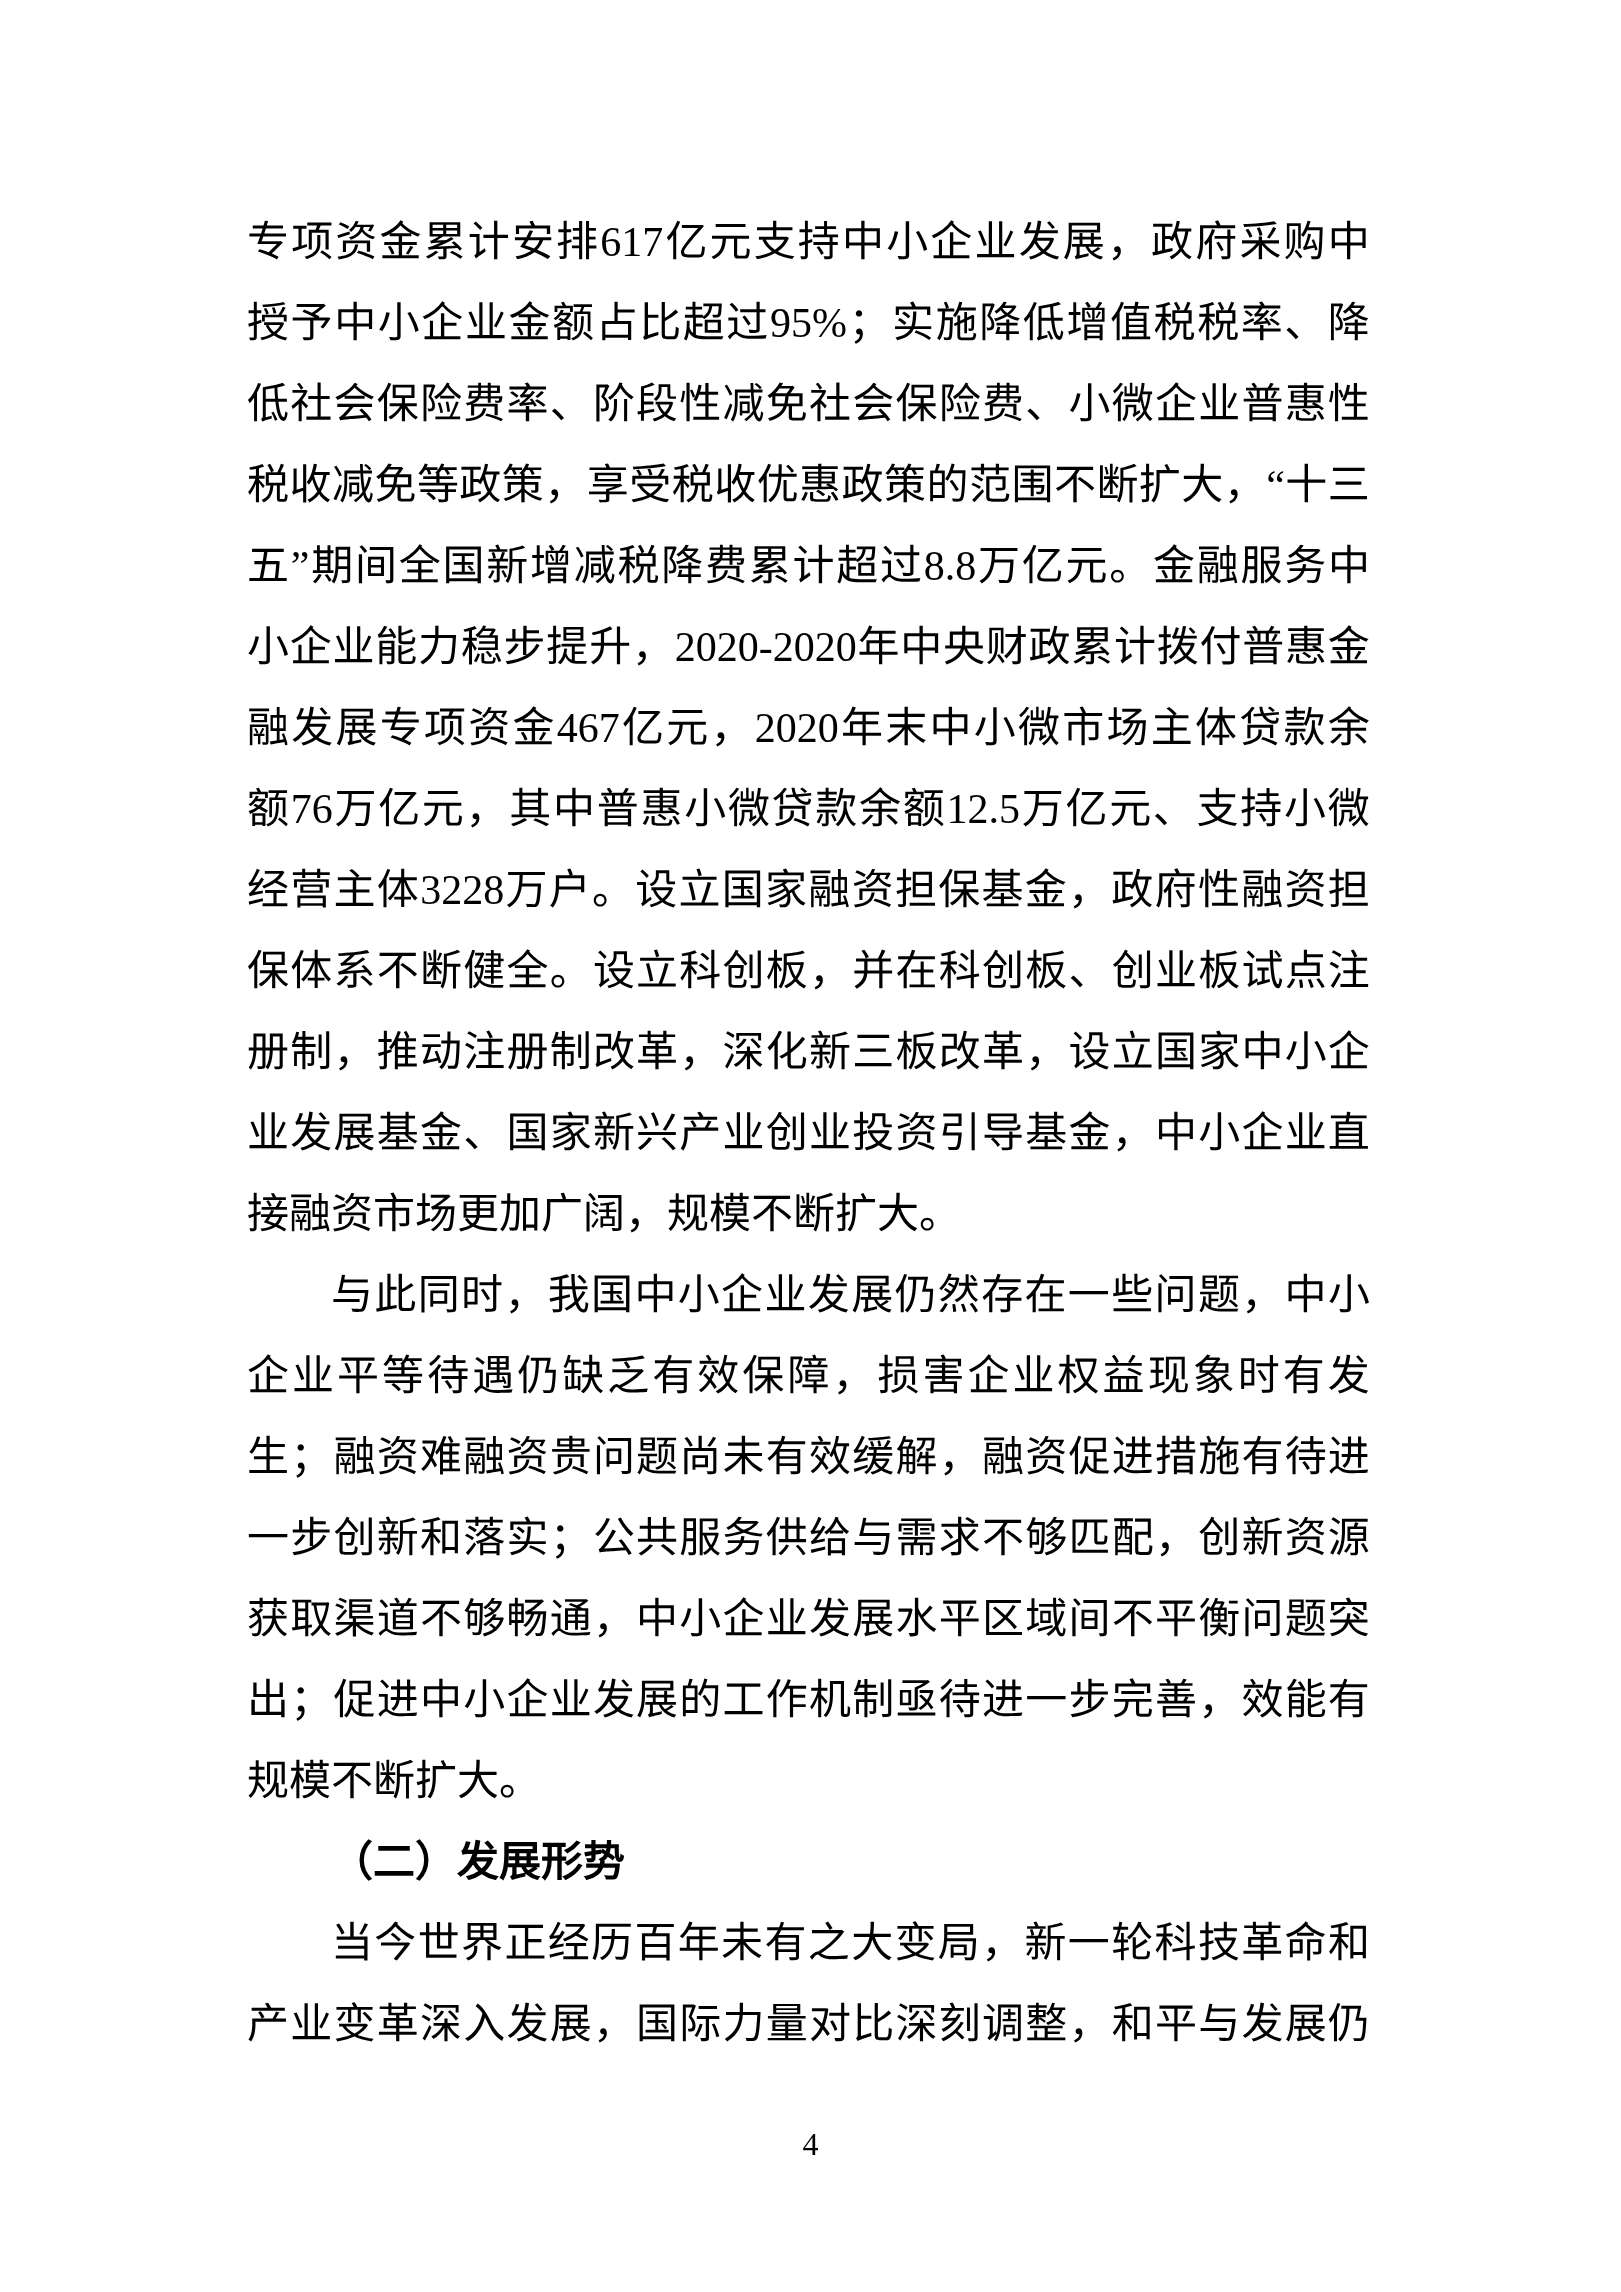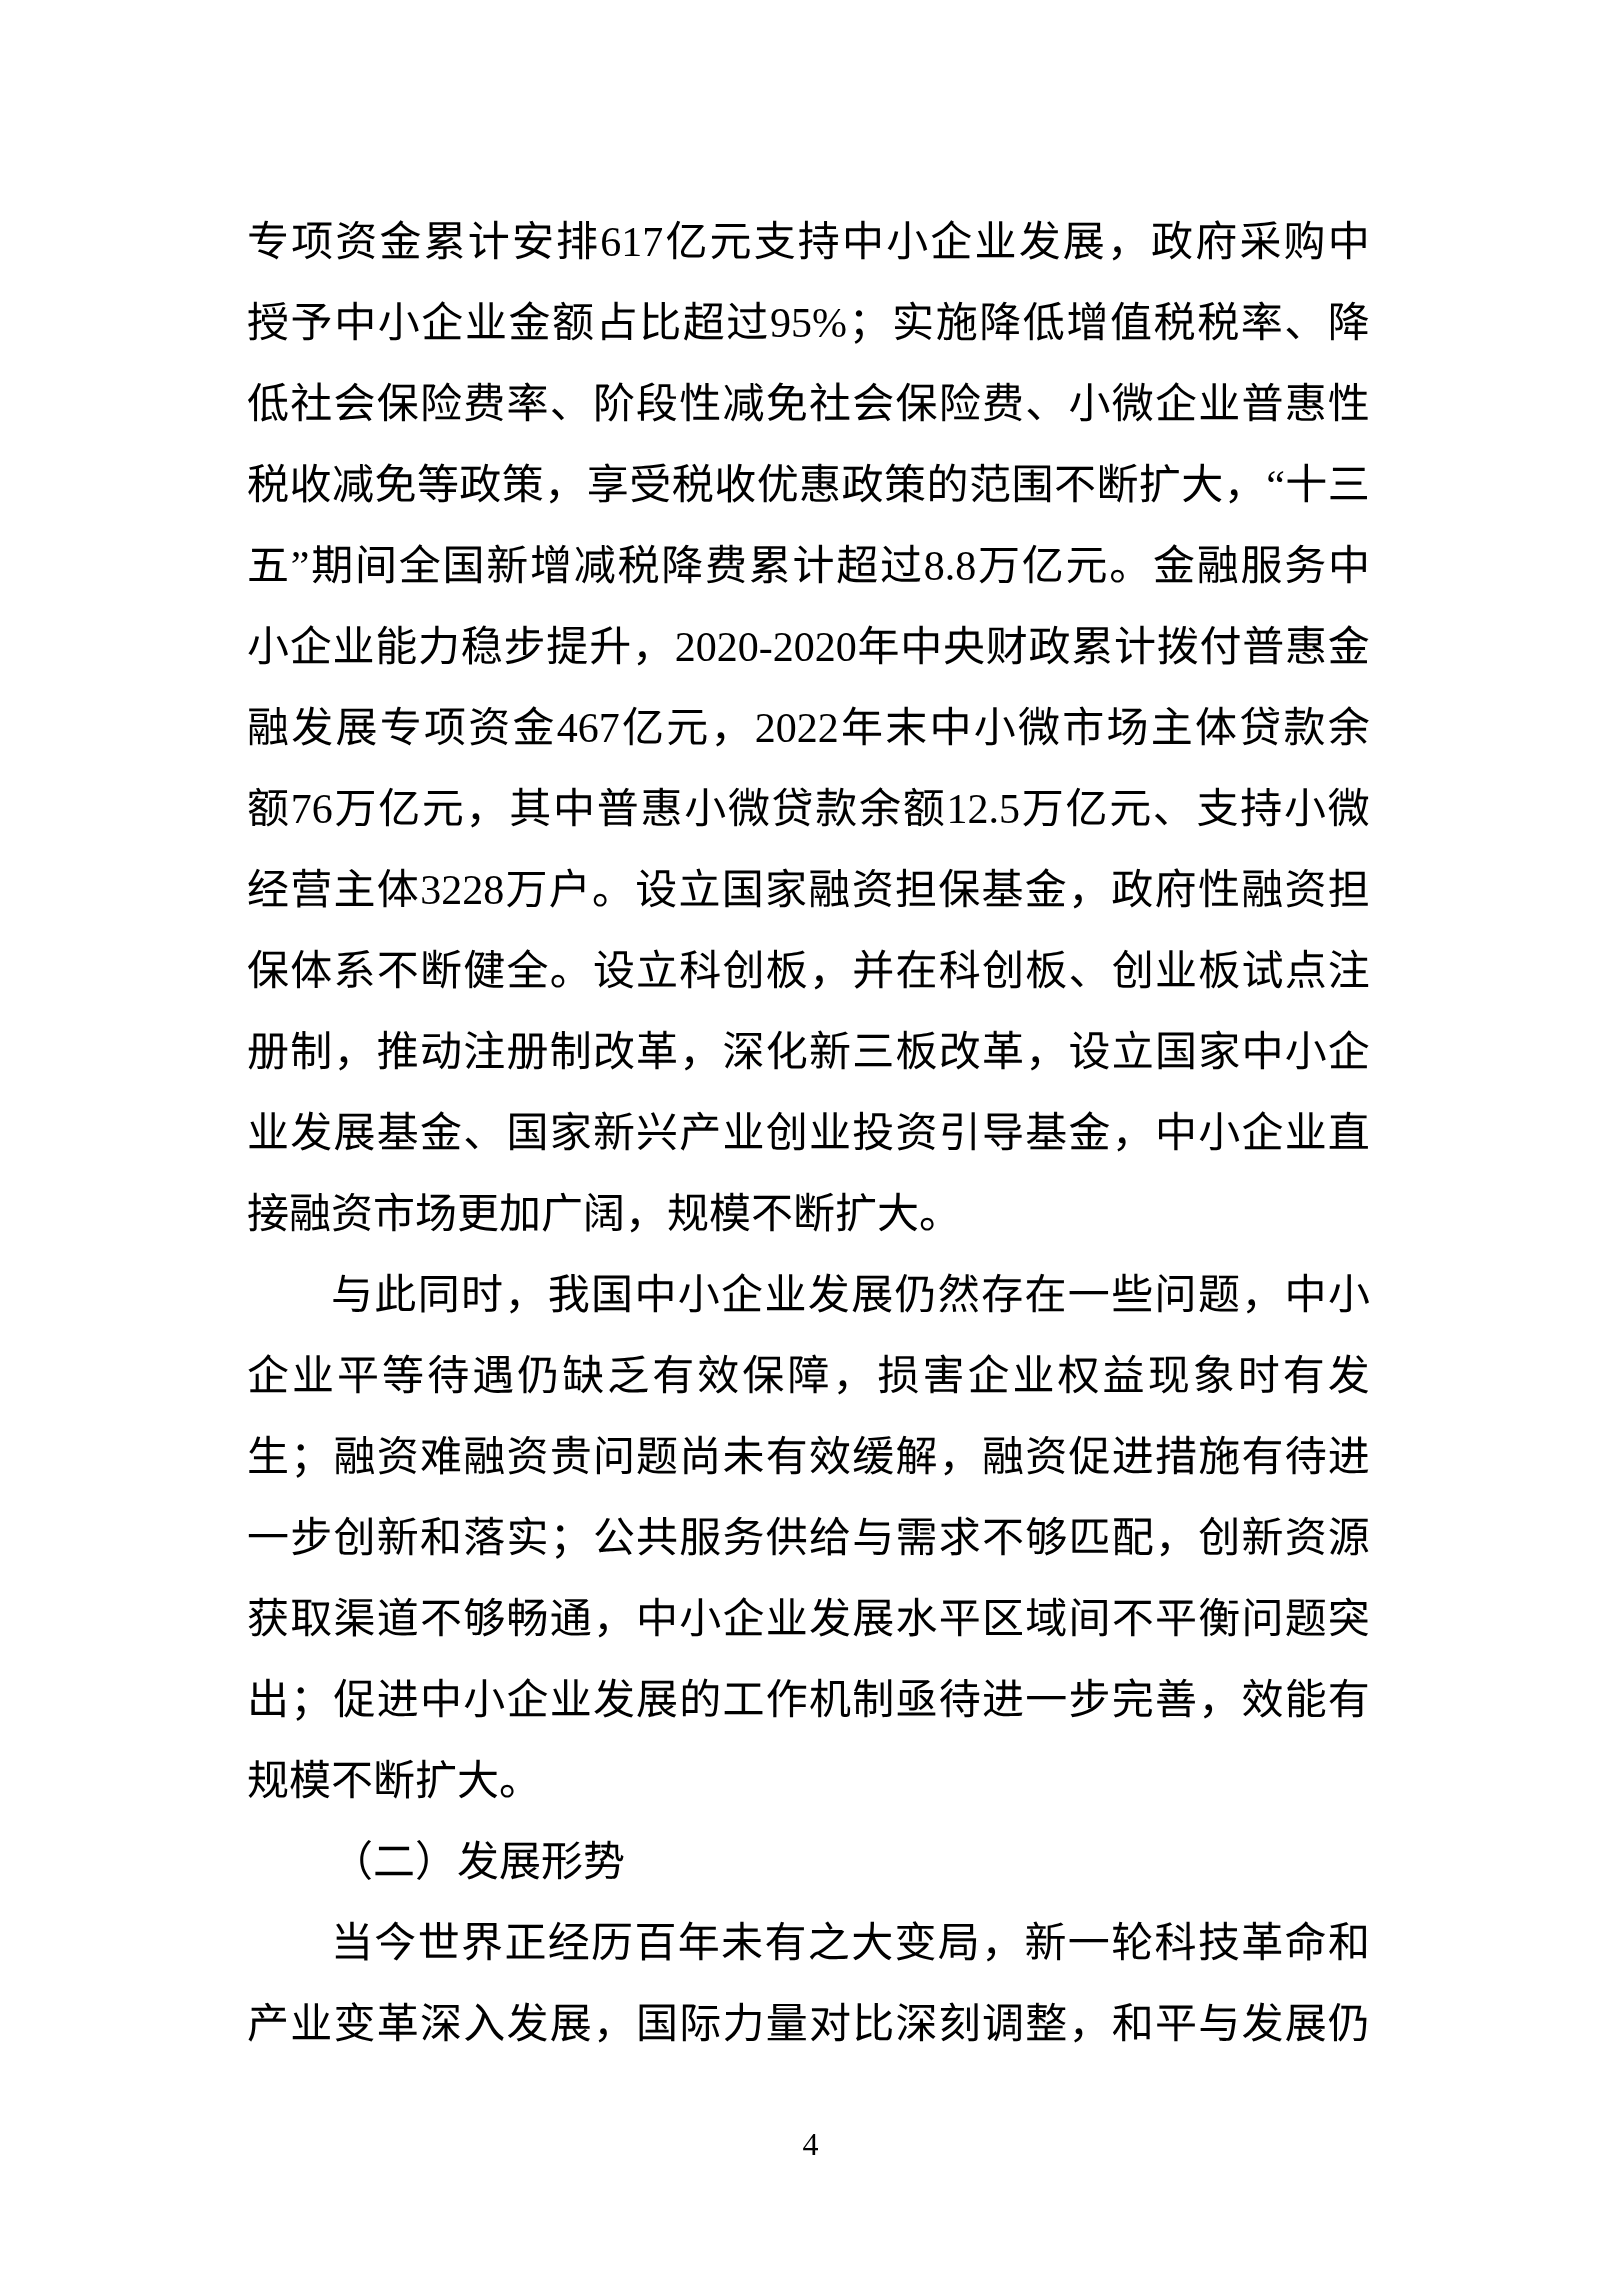--- a/index.html
+++ b/index.html
@@ -32,21 +32,21 @@
   .line.justify {
     display: flex;
     justify-content: space-between;
     align-items: baseline;
     white-space: normal;
   }
   .line.indent {
     padding-left: 84px;
   }
   .line.bold {
-    font-weight: normal;
+    font-weight: bold;
   }
   .tk {
     display: inline-block;
   }
   .page-number {
     position: absolute;
     top: 2125px;
     left: 0;
     width: 100%;
     height: 39px;
@@ -231,21 +231,21 @@
         <span class="tk">发</span>
         <span class="tk">展</span>
         <span class="tk">专</span>
         <span class="tk">项</span>
         <span class="tk">资</span>
         <span class="tk">金</span>
         <span class="tk">467</span>
         <span class="tk">亿</span>
         <span class="tk">元</span>
         <span class="tk">，</span>
-        <span class="tk">2022</span>
+        <span class="tk">2020</span>
         <span class="tk">年</span>
         <span class="tk">末</span>
         <span class="tk">中</span>
         <span class="tk">小</span>
         <span class="tk">微</span>
         <span class="tk">市</span>
         <span class="tk">场</span>
         <span class="tk">主</span>
         <span class="tk">体</span>
         <span class="tk">贷</span>

